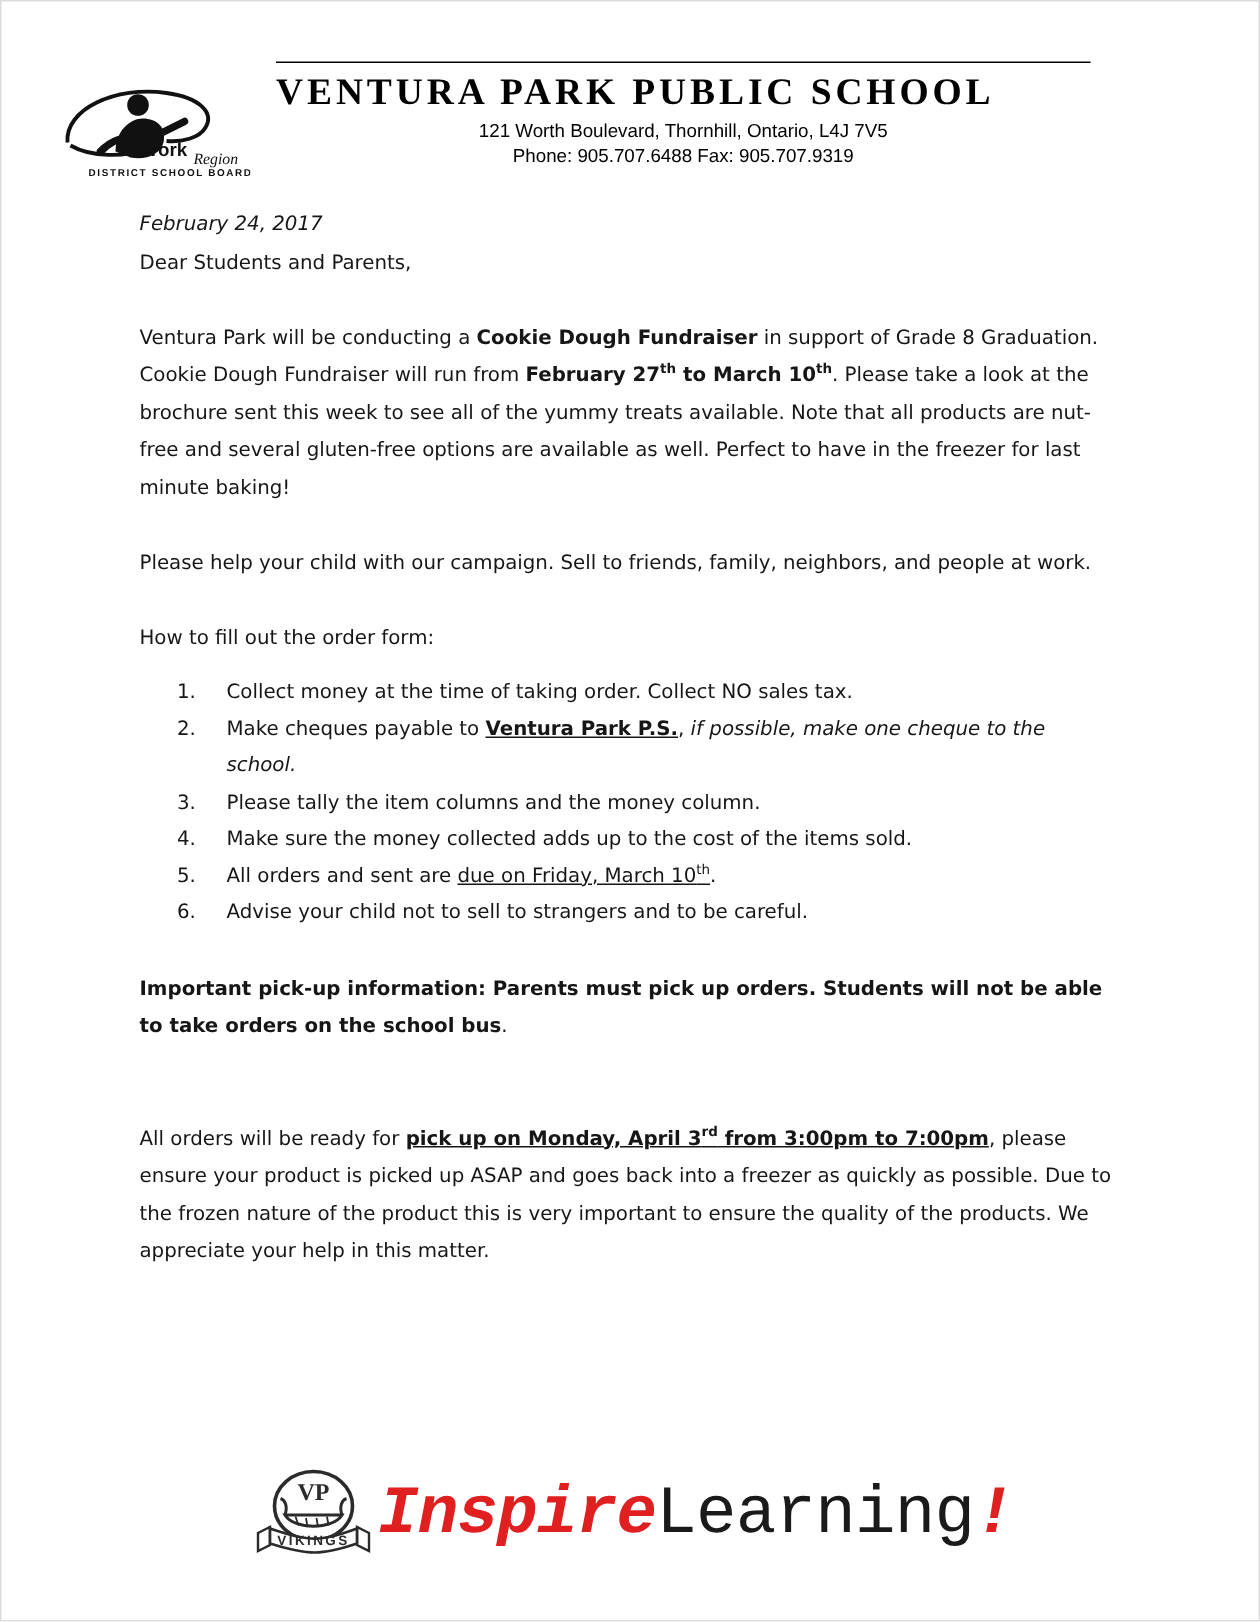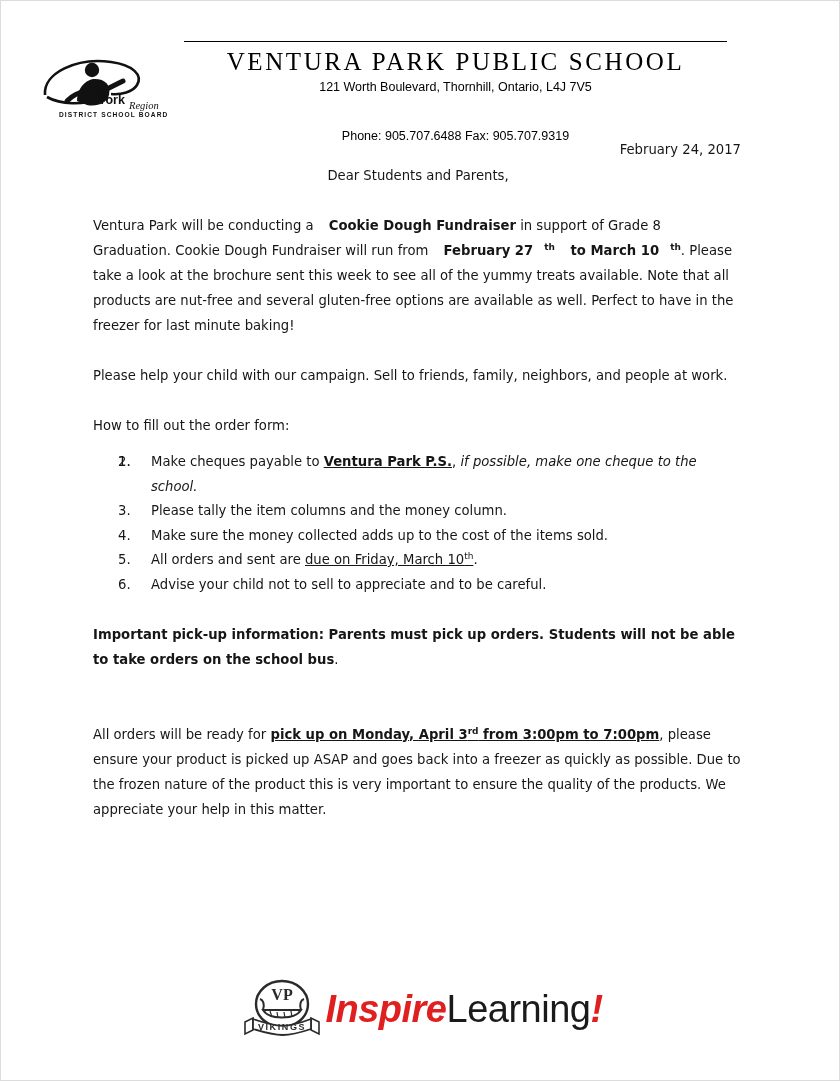--- a/index.html
+++ b/index.html
@@ -46,61 +46,60 @@
     width: 543px;
   }
   .head-rule {
     width: 100%;
     height: 0;
     border-top: 1.6px solid #000;
     margin: 0 0 6px 0;
   }
   .school-name {
     font-family: "Liberation Serif", "DejaVu Serif", serif;
-    font-weight: normal;
+    font-weight: bold;
     font-size: 25px;
     letter-spacing: 2.6px;
-    text-align: center;
+    text-align: left;
     line-height: 1.12;
     white-space: nowrap;
   }
   .school-address,
   .school-contact {
     font-family: "Liberation Sans", sans-serif;
     font-size: 12.5px;
     text-align: center;
     line-height: 1.35;
-    margin-top: 32px;
   }
   .school-address { margin-top: 3px; }
 
   
   .doc-body {
     position: absolute;
     left: 92px;
     top: 136px;
     width: 650px;
     font-family: "DejaVu Sans", sans-serif;
     font-size: 13.2px;
     line-height: 25px;
     color: #161616;
   }
   .date-line {
-    text-align: right;
     margin: 0 0 1px 0;
     padding-right: 2px;
-  }
-  .salutation { margin: 30px 0 0 0; text-align: center; }
+    font-style: italic;
+  }
+  .salutation { margin: 30px 0 0 0; }
 
   p.para { margin: 0; }
   .gap-lg { height: 25px; }
   .gap-md { height: 25px; }
   .gap-xl { height: 50px; }
 
-  b, strong { font-weight: bold; margin-left: 11px; }
+  b, strong { font-weight: bold; }
   .u { text-decoration: underline; }
   .i { font-style: italic; }
   .bu { font-weight: bold; text-decoration: underline; }
   sup {
     font-size: 0.68em;
     vertical-align: super;
     line-height: 0;
   }
 
   
@@ -133,22 +132,22 @@
     top: 968px;
     width: 840px;
     height: 80px;
     display: flex;
     align-items: center;
     justify-content: center;
   }
   .vikings-logo { width: 86px; height: 62px; }
   .vikings-logo svg { display: block; }
   .inspire-logo {
-    font-family: Liberation Sans, sans-serif;
-    font-size: 38px;
+    font-family: Liberation Mono, monospace;
+    font-size: 45px;
     line-height: 1;
     white-space: nowrap;
     letter-spacing: -0.5px;
   }
   .inspire-logo .insp {
     color: #e02020;
     font-weight: bold;
     font-style: italic;
   }
   .inspire-logo .learn {
@@ -206,31 +205,31 @@
     <div class="gap-md"></div>
 
     <p class="para">Please help your child with our campaign. Sell to friends, family, neighbors, and people at work.</p>
 
     <div class="gap-md"></div>
 
     <p class="para">How to fill out the order form:</p>
 
     <ol class="steps">
 
-      <li><span class="num">1.</span></li>
+      <li><span class="num">1.</span><span>Collect money at the time of taking order.  Collect NO sales tax.</span></li>
 
       <li><span class="num">2.</span><span>Make cheques payable to </span><span class="bu">Ventura Park P.S.</span><span>, </span><span class="i">if possible, make one cheque to the school.</span></li>
 
       <li><span class="num">3.</span><span>Please tally the item columns and the money column.</span></li>
 
       <li><span class="num">4.</span><span>Make sure the money collected adds up to the cost of the items sold.</span></li>
 
       <li><span class="num">5.</span><span>All orders and sent are </span><span class="u"><span>due on Friday, March 10</span><sup>th</sup></span><span>.</span></li>
 
-      <li><span class="num">6.</span><span>Advise your child not to sell to appreciate and to be careful.</span></li>
+      <li><span class="num">6.</span><span>Advise your child not to sell to strangers and to be careful.</span></li>
     </ol>
 
     <div class="gap-md"></div>
 
     <p class="para notice"><span>Important pick-up information:  Parents must pick up orders.  Students will not be able to take orders on the school bus</span><span style="font-weight:normal">.</span></p>
 
     <div class="gap-xl"></div>
 
     <p class="para"><span>All orders will be ready for </span><span class="bu"><span>pick up on Monday, April 3</span><sup>rd</sup><span> from 3:00pm to 7:00pm</span></span><span>, please ensure your product is picked up ASAP and goes back into a freezer as quickly as possible. Due to the frozen nature of the product this is very important to ensure the quality of the products. We appreciate your help in this matter.</span></p>
 

